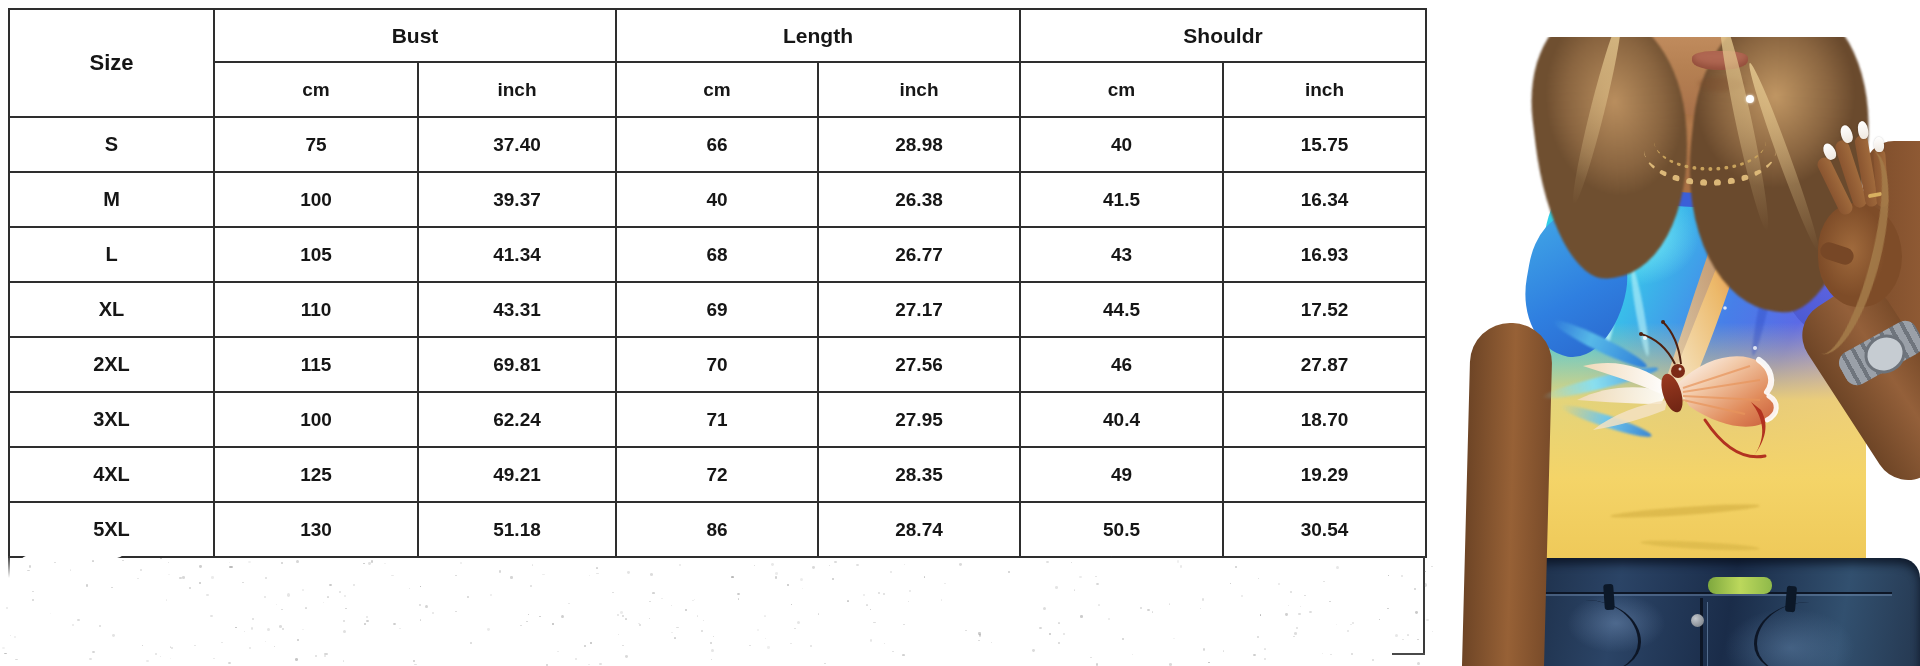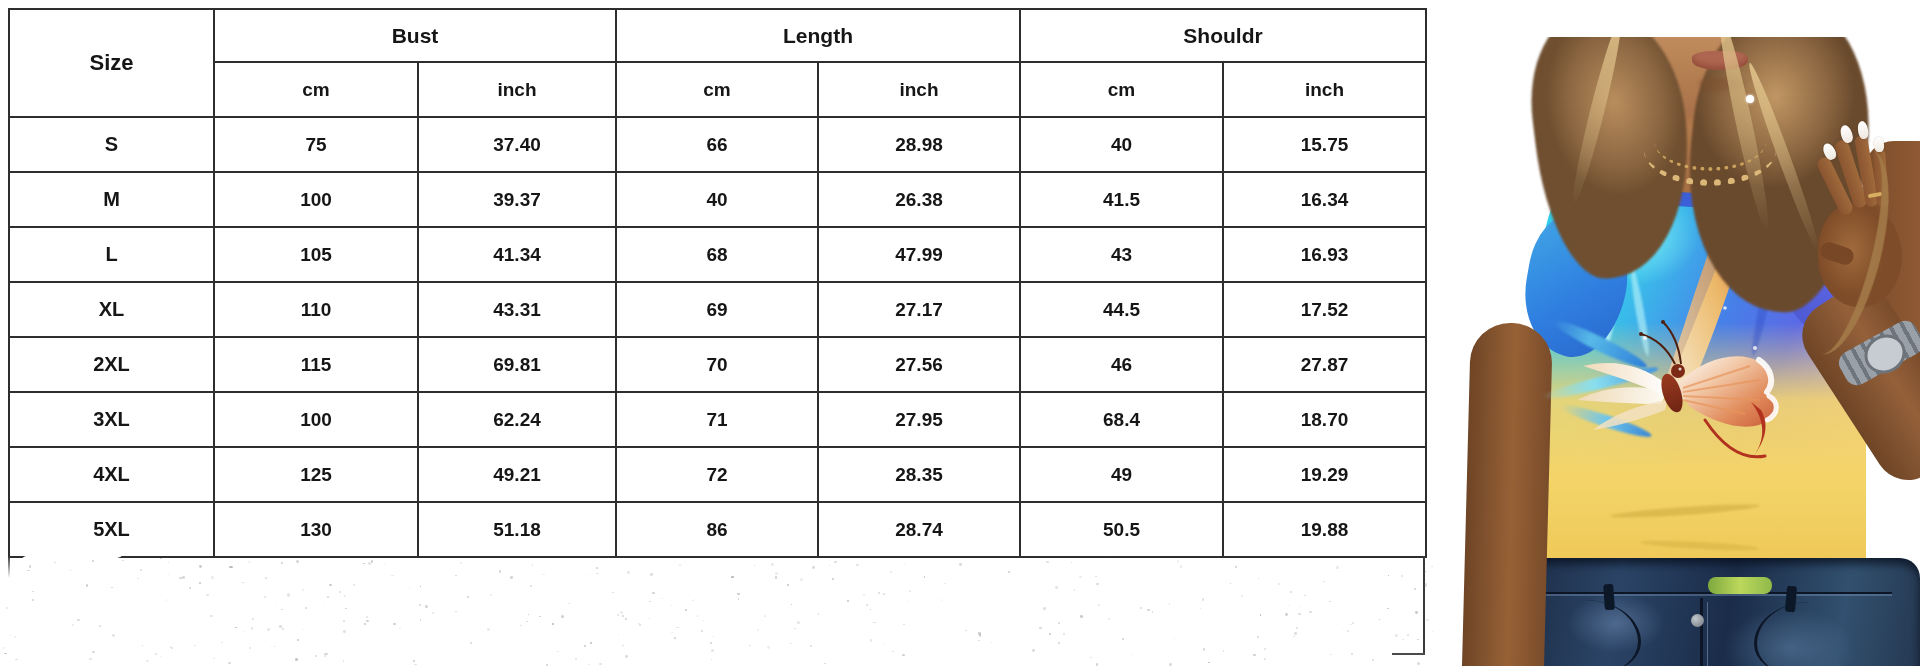--- a/index.html
+++ b/index.html
@@ -182,21 +182,21 @@
         <td>40</td>
         <td>26.38</td>
         <td>41.5</td>
         <td>16.34</td>
       </tr>
       <tr>
         <td class="sz">L</td>
         <td>105</td>
         <td>41.34</td>
         <td>68</td>
-        <td>47.99</td>
+        <td>26.77</td>
         <td>43</td>
         <td>16.93</td>
       </tr>
       <tr>
         <td class="sz">XL</td>
         <td>110</td>
         <td>43.31</td>
         <td>69</td>
         <td>27.17</td>
         <td>44.5</td>
@@ -210,40 +210,40 @@
         <td>27.56</td>
         <td>46</td>
         <td>27.87</td>
       </tr>
       <tr>
         <td class="sz">3XL</td>
         <td>100</td>
         <td>62.24</td>
         <td>71</td>
         <td>27.95</td>
-        <td>68.4</td>
+        <td>40.4</td>
         <td>18.70</td>
       </tr>
       <tr>
         <td class="sz">4XL</td>
         <td>125</td>
         <td>49.21</td>
         <td>72</td>
         <td>28.35</td>
         <td>49</td>
         <td>19.29</td>
       </tr>
       <tr>
         <td class="sz">5XL</td>
         <td>130</td>
         <td>51.18</td>
         <td>86</td>
         <td>28.74</td>
         <td>50.5</td>
-        <td>19.88</td>
+        <td>30.54</td>
       </tr>
     </tbody>
 </table>
 
 <div class="erase-blob"></div>
 <div class="ext-left"></div>
 <div class="ext-right"></div>
 <div class="ext-corner"></div>
 
 <div class="noise-band" id="noise-band">

